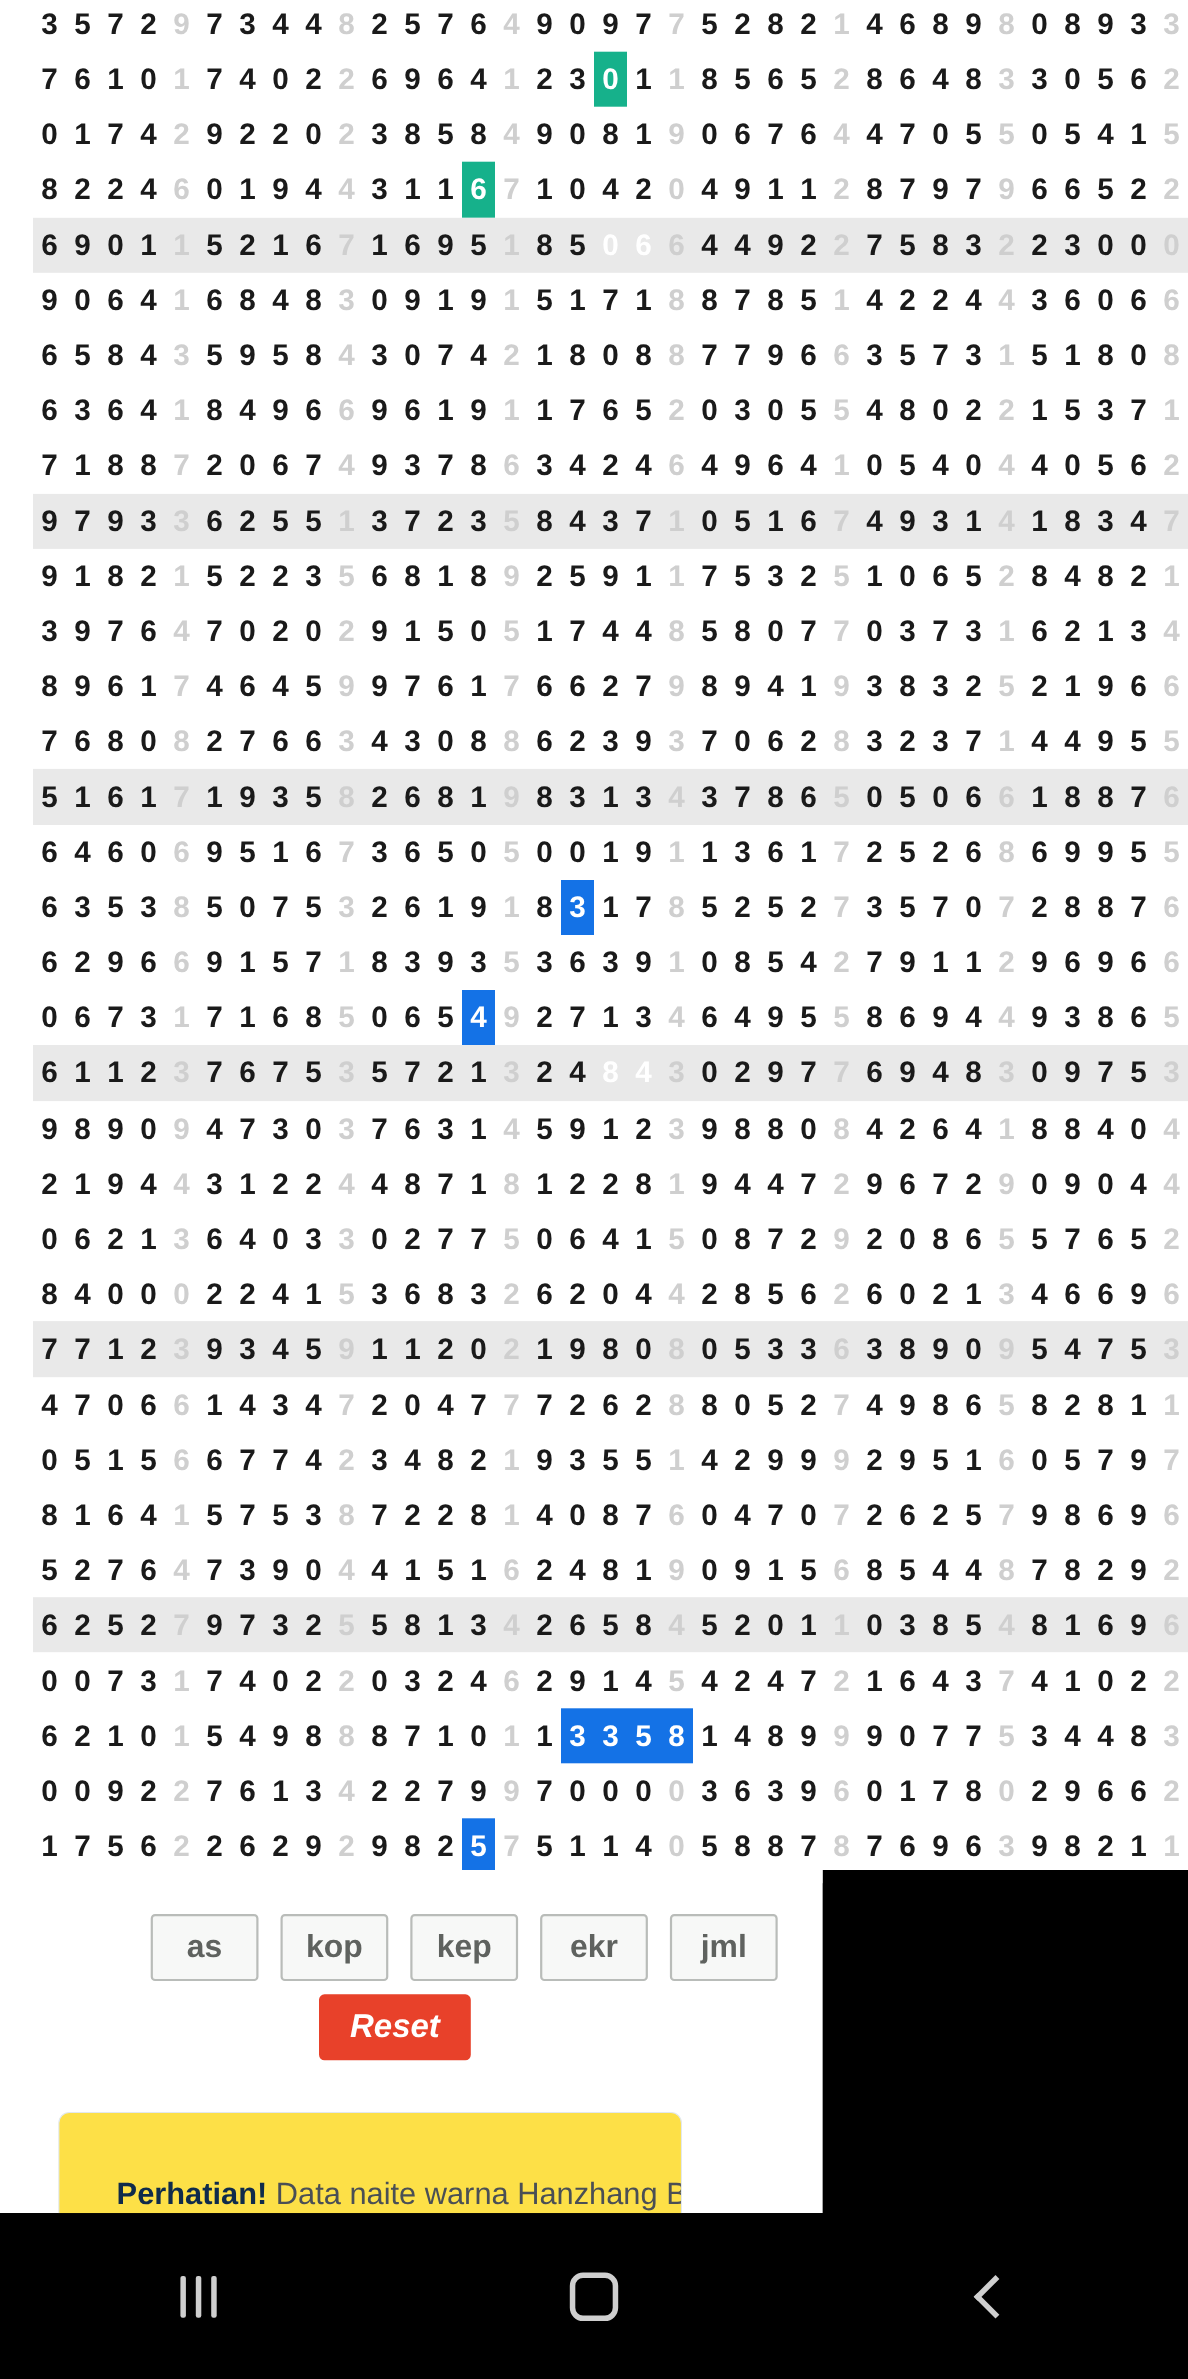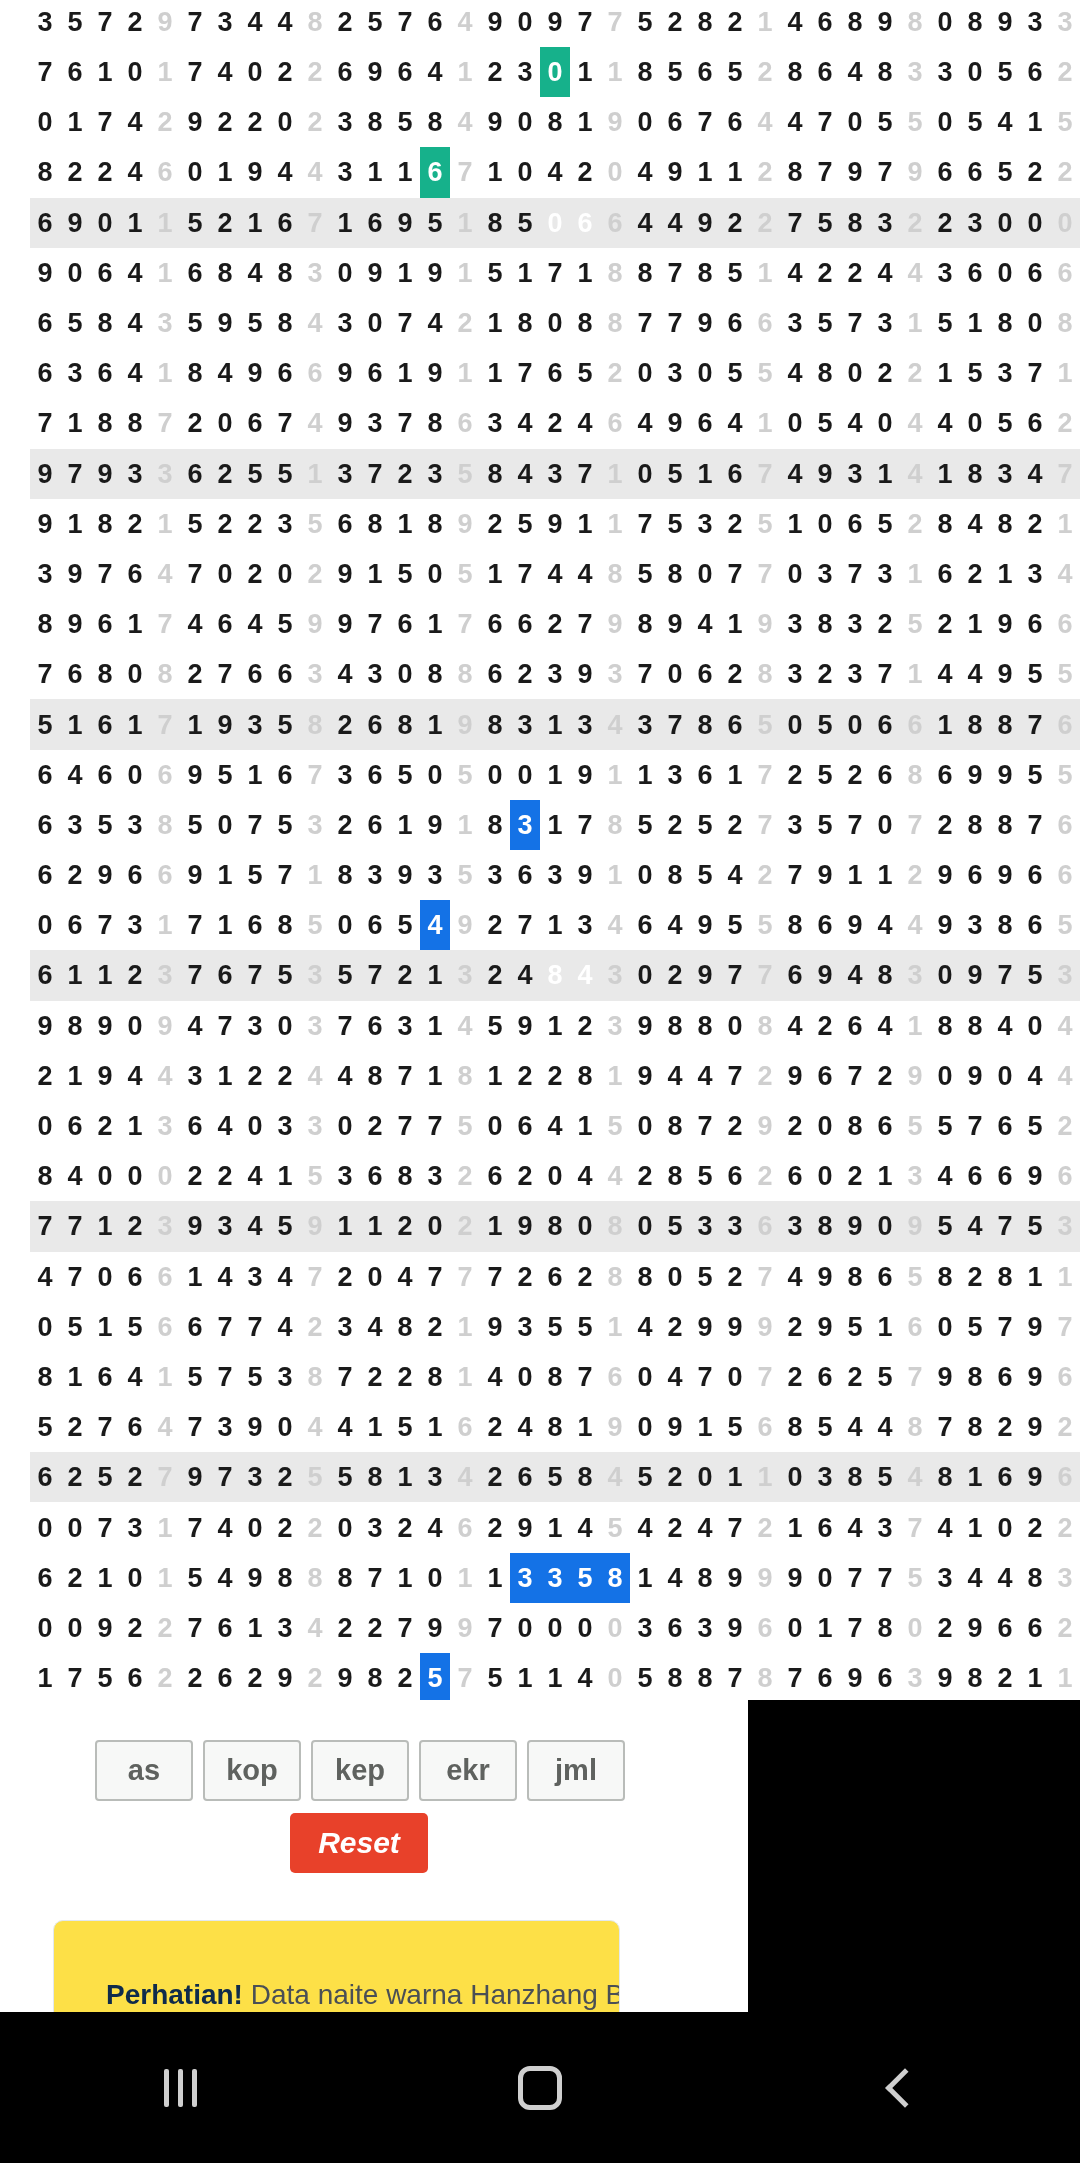--- a/index.html
+++ b/index.html
@@ -70,22 +70,23 @@
   
   #controls {
     position: absolute;
     left: 0; top: 1700px;
     width: 748px;
     height: 312px;
     background: #ffffff;
   }
   #chip-row {
     display: flex;
-    gap: 10px;
+    gap: 20px;
     padding: 40px 4px 0 95px;
+    margin-left: 42px;
   }
   .chip {
     border: 2px solid #b9bcb9;
     border-radius: 4px;
     background: #f7f8f7;
     color: #5f625f;
     font-size: 29px;
     font-weight: bold;
     padding: 12px 0;
     width: 98px;

